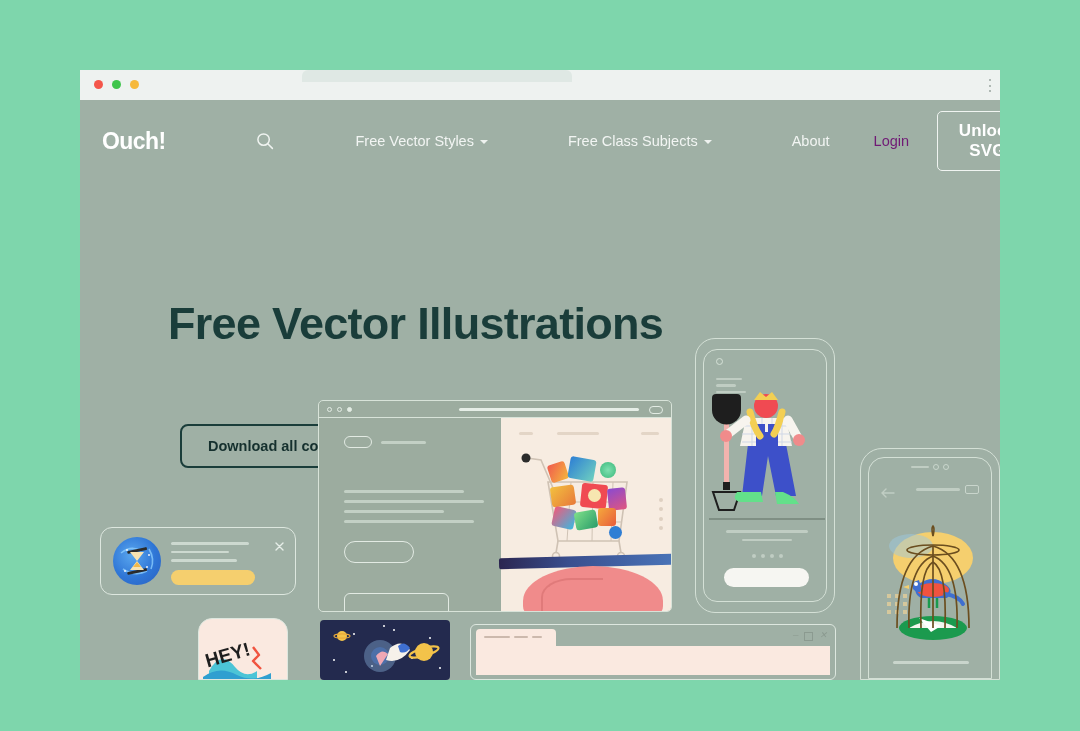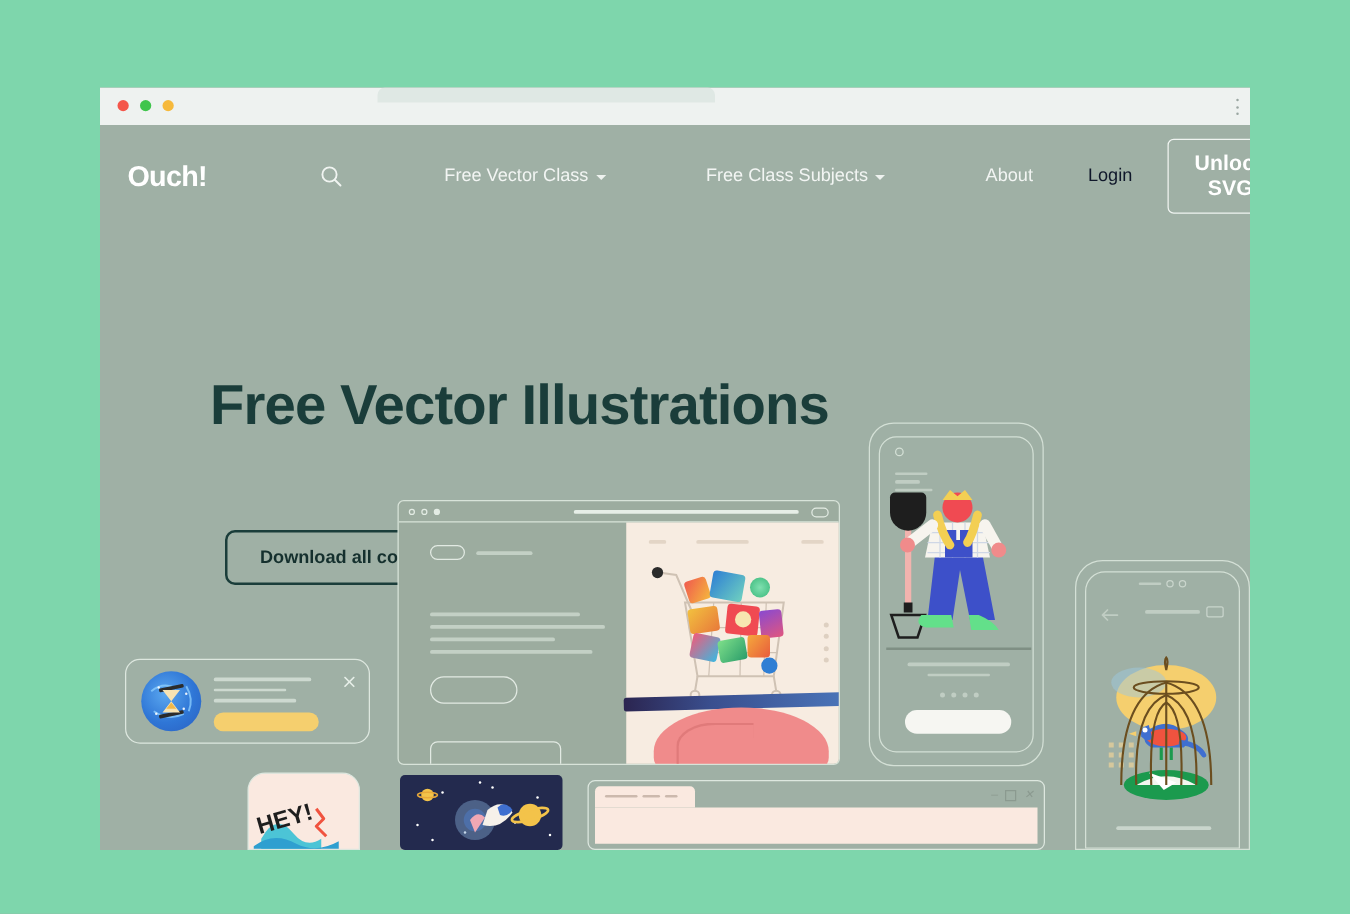--- a/index.html
+++ b/index.html
@@ -40,21 +40,21 @@
   }
   #logo { color: #ffffff; font-size: 23px; font-weight: bold; letter-spacing: -0.6px; }
   #search-icon-btn { margin-left: 46px; width: 20px; height: 20px; cursor: pointer; }
   .nav-link {
     color: #f2f5f3; font-size: 14.5px; margin-left: 36px;
     display: flex; align-items: center; gap: 6px; cursor: pointer; white-space: nowrap;
   }
   .caret { width: 0; height: 0; border-left: 4px solid transparent; border-right: 4px solid transparent;
     border-top: 4px solid #eef2ef; margin-top: 2px; }
   #nav-right { margin-left: auto; display: flex; align-items: center; }
-  #login-link { color: #0f172a; font-size: 14.5px; cursor: pointer; }
+  #login-link { color: #701a75; font-size: 14.5px; cursor: pointer; }
   #unlock-btn {
     margin-left: 28px; border: 1.5px solid #f0f4f1; border-radius: 5px;
     color: #fff; font-size: 17px; font-weight: bold; padding: 9px 17px; cursor: pointer;
     background: transparent; letter-spacing: 0.1px;
   }
   #flag-icon { margin-left: 22px; width: 22px; height: 14px; position: relative; overflow: hidden; border-radius: 1px; }
   #flag-icon .stripe { position: absolute; left: 0; width: 22px; height: 1.08px; background: #d9424a; }
   #flag-icon .canton { position: absolute; left: 0; top: 0; width: 9.5px; height: 7.5px; background: #3b5ba0; }
 
   
@@ -178,21 +178,21 @@
     <div id="logo">Ouch!</div>
 
     <div id="search-icon-btn">
       <svg width="20" height="20" viewBox="0 0 20 20" fill="none">
         <circle cx="8.6" cy="8.6" r="5.7" stroke="#f0f4f1" stroke-width="1.5"></circle>
         <line x1="12.8" y1="12.8" x2="17.4" y2="17.4" stroke="#f0f4f1" stroke-width="1.5" stroke-linecap="round"></line>
       </svg>
     </div>
 
     <div class="nav-link">
-      <span>Free Vector Class</span>
+      <span>Free Vector Styles</span>
       <span class="caret"></span>
     </div>
     <div class="nav-link">
       <span>Free Class Subjects</span>
       <span class="caret"></span>
     </div>
     <div class="nav-link">
       <span>About</span>
     </div>
 

